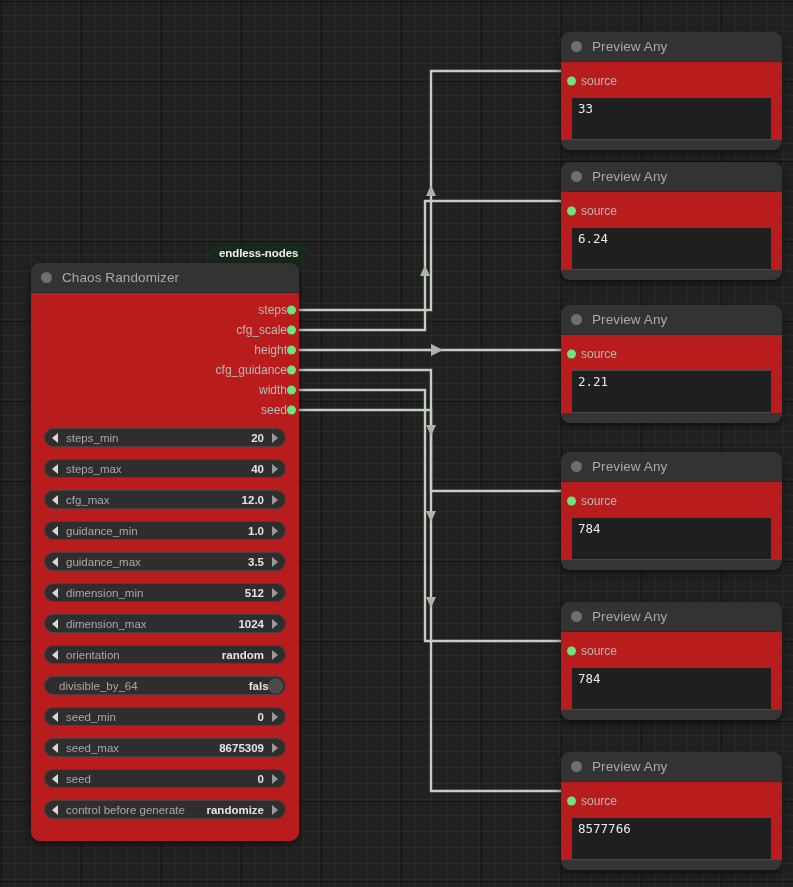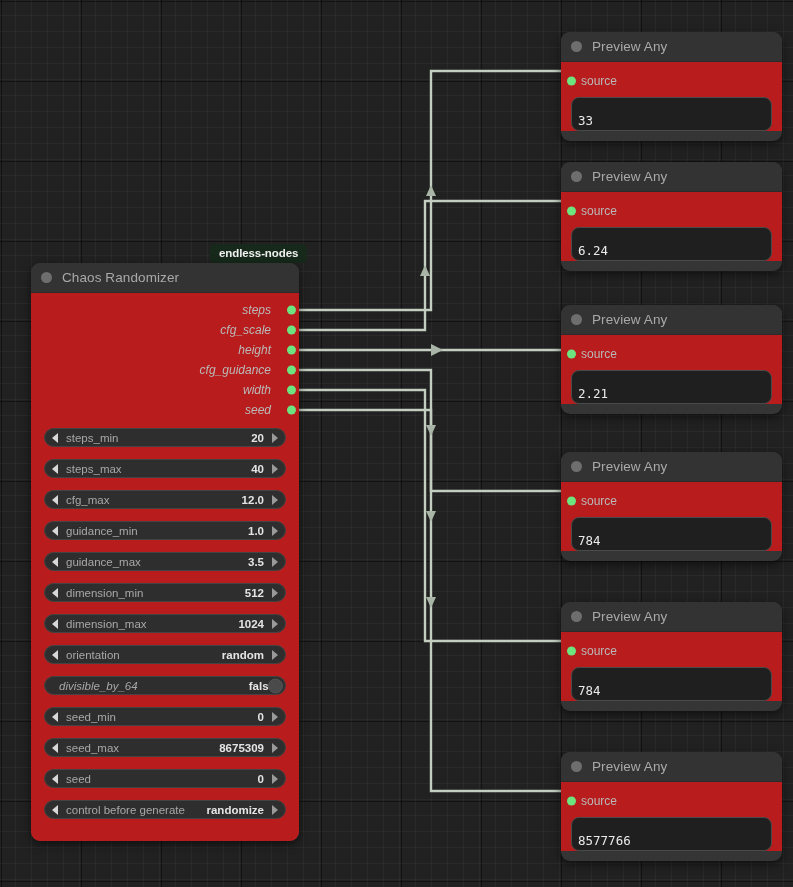--- a/index.html
+++ b/index.html
@@ -83,22 +83,21 @@
 
   
   .slot-row {
     position: relative;
     height: 20px;
     display: flex;
     align-items: center;
   }
   .slot-row.out {
     justify-content: flex-end;
-    padding-right: 28px;
-    font-style: italic;
+    padding-right: 12px;
   }
   .slot-row.in {
     justify-content: flex-start;
     padding-left: 20px;
   }
   .slot-label {
     color: #b9b9b9;
     font-size: 12px;
     white-space: nowrap;
   }
@@ -129,21 +128,21 @@
     padding: 0 8px;
   }
   .widget:last-child { margin-bottom: 12px; }
   .w-name {
     color: #a8a8a8;
     font-size: 11.5px;
     white-space: nowrap;
     flex: 1 1 auto;
     padding-left: 13px;
   }
-  .widget.no-arrows .w-name { padding-left: 6px; font-style: italic; }
+  .widget.no-arrows .w-name { padding-left: 6px; }
   .w-value {
     color: #e4e4e4;
     font-size: 11.5px;
     font-weight: bold;
     white-space: nowrap;
     padding-right: 13px;
   }
   .widget.no-arrows .w-value { padding-right: 2px; }
   .arrow {
     position: absolute;
@@ -172,26 +171,26 @@
     height: 15px;
     border-radius: 50%;
     background: #4a4a4a;
     border: 1px solid #555;
     box-sizing: border-box;
   }
 
   
   .value-box {
     margin: 6px 10px 10px 10px;
-    height: 31px;
+    height: 43px;
     background: #1f1f1f;
     border: 1px solid #4a4a4a;
-    border-radius: 8px;
+    border-radius: 2px;
     box-sizing: border-box;
-    padding: 16px 6px;
+    padding: 4px 6px;
     color: #eaeaea;
     font-family: "DejaVu Sans Mono", monospace;
     font-size: 12.5px;
     line-height: 1.15;
     overflow: hidden;
     white-space: pre;
   }
 </style>
 </head>
 <body>

